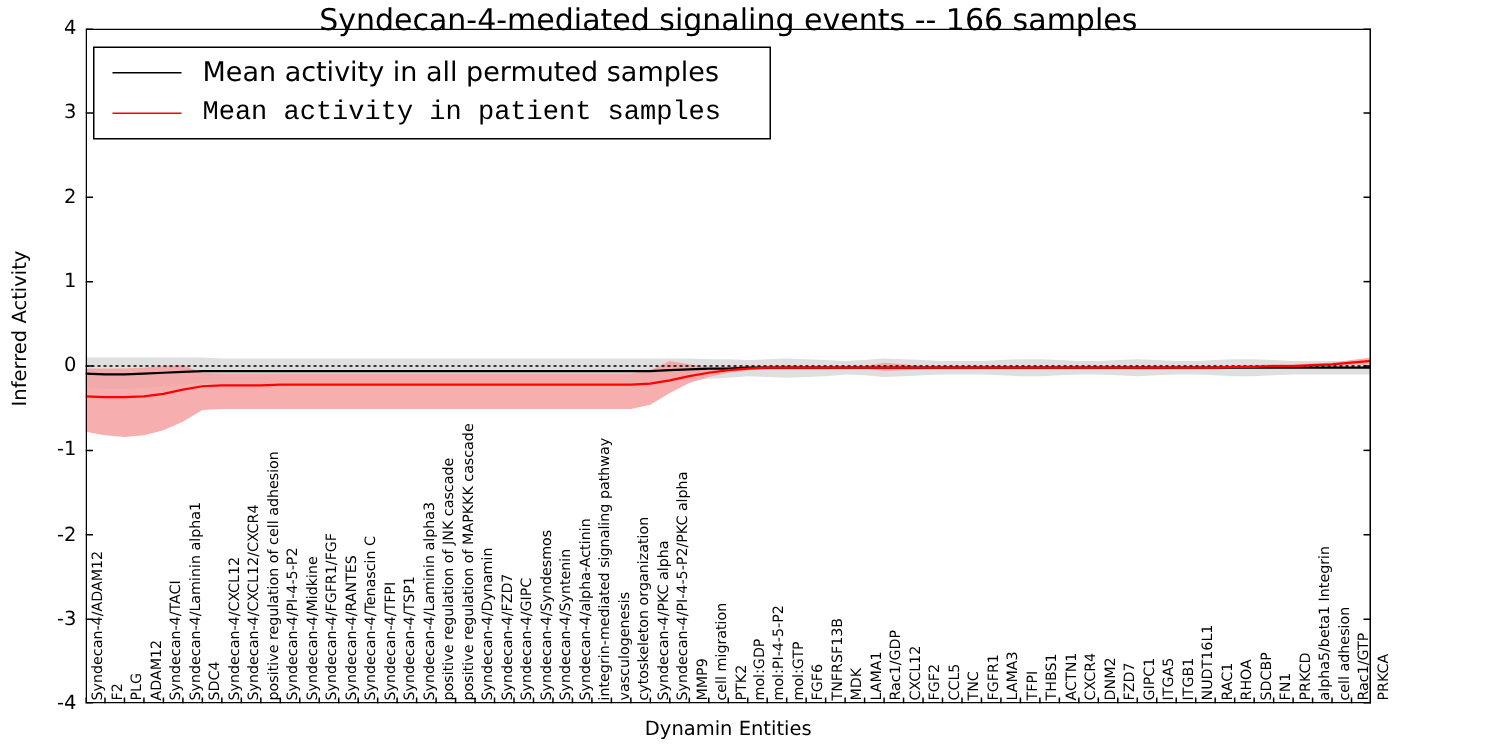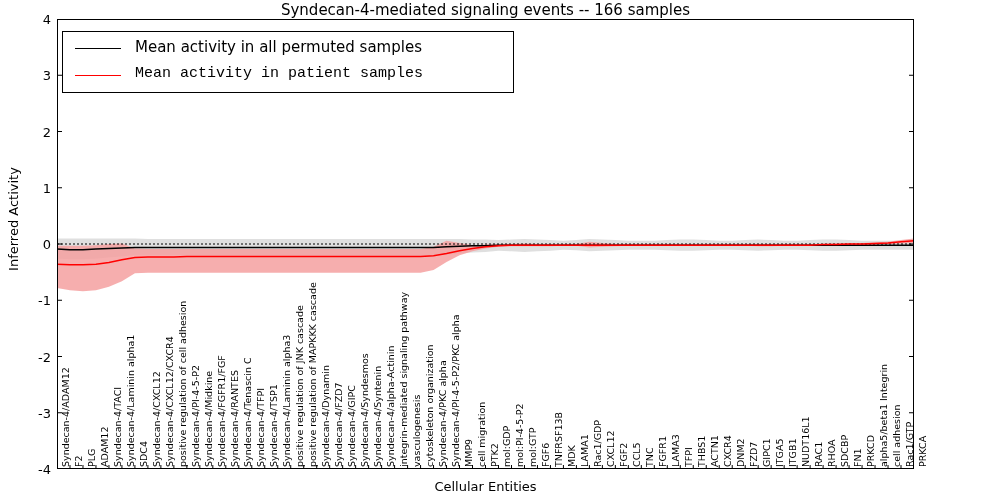--- a/index.html
+++ b/index.html
@@ -1,20 +1,20 @@
 <!DOCTYPE html>
 <html><head>
 <meta charset="utf-8">
 <style>
   html,body{margin:0;padding:0;background:#ffffff;}
   body{width:1000px;height:500px;overflow:hidden;font-family:"DejaVu Sans",sans-serif;}
   #figure{position:relative;width:1000px;height:500px;background:#ffffff;}
   #chart-title{
     position:absolute;left:57px;top:1px;width:857px;text-align:center;
-    font-size:15px;color:#000;font-family:"DejaVu Sans",sans-serif;white-space:nowrap;
+    font-size:20px;color:#000;font-family:"DejaVu Sans",sans-serif;white-space:nowrap;
   }
   #plot-area{position:absolute;left:57px;top:19px;width:857px;height:450px;}
   #plot-svg{display:block;width:857px;height:450px;}
   #ylabel{
     position:absolute;left:-2px;top:0px;width:500px;height:14px;
     transform:rotate(-90deg);transform-origin:0 0;
     font-size:13px;color:#000;text-align:center;white-space:nowrap;
   }
   #ylabel-wrap{position:absolute;left:8px;top:469px;width:0;height:0;}
   .ytick-label{
@@ -31,21 +31,21 @@
     position:absolute;font-size:9.5px;color:#000;white-space:nowrap;
     transform-origin:0 0;transform:rotate(-90deg);
     font-family:"DejaVu Sans",sans-serif;line-height:9.5px;
   }
   #legend-box{
     position:absolute;left:62px;top:31px;width:452px;height:62px;
     background:#ffffff;border:1px solid #000000;box-sizing:border-box;
   }
   .legend-row{position:absolute;left:0;width:100%;height:26px;}
   .legend-line{position:absolute;left:12px;top:12px;width:46px;height:0;border-top-width:1.4px;border-top-style:solid;}
-  .legend-text{position:absolute;left:72px;top:2px;font-size:15px;color:#000;white-space:nowrap;}
+  .legend-text{position:absolute;left:72px;top:2px;font-size:18px;color:#000;white-space:nowrap;}
 </style>
 </head>
 <body>
 
 <div id="figure">
 
   <div id="chart-title">Syndecan-4-mediated signaling events -- 166 samples</div>
 
   <div id="ytick-labels">
       <div class="ytick-label" style="top: 469px;">-4</div>
@@ -241,15 +241,15 @@
       <div class="xtick-label" style="left: 827.106px; top: 467px;">RHOA</div>
       <div class="xtick-label" style="left: 840.091px; top: 467px;">SDCBP</div>
       <div class="xtick-label" style="left: 853.076px; top: 467px;">FN1</div>
       <div class="xtick-label" style="left: 866.061px; top: 467px;">PRKCD</div>
       <div class="xtick-label" style="left: 879.045px; top: 467px;">alpha5/beta1 Integrin</div>
       <div class="xtick-label" style="left: 892.03px; top: 467px;">cell adhesion</div>
       <div class="xtick-label" style="left: 905.015px; top: 467px;">Rac1/GTP</div>
       <div class="xtick-label" style="left: 918px; top: 467px;">PRKCA</div>
     </div>
 
-  <div id="xlabel">Cellular Entities</div>
+  <div id="xlabel">Dynamin Entities</div>
 
 </div>
 
 </body></html>

